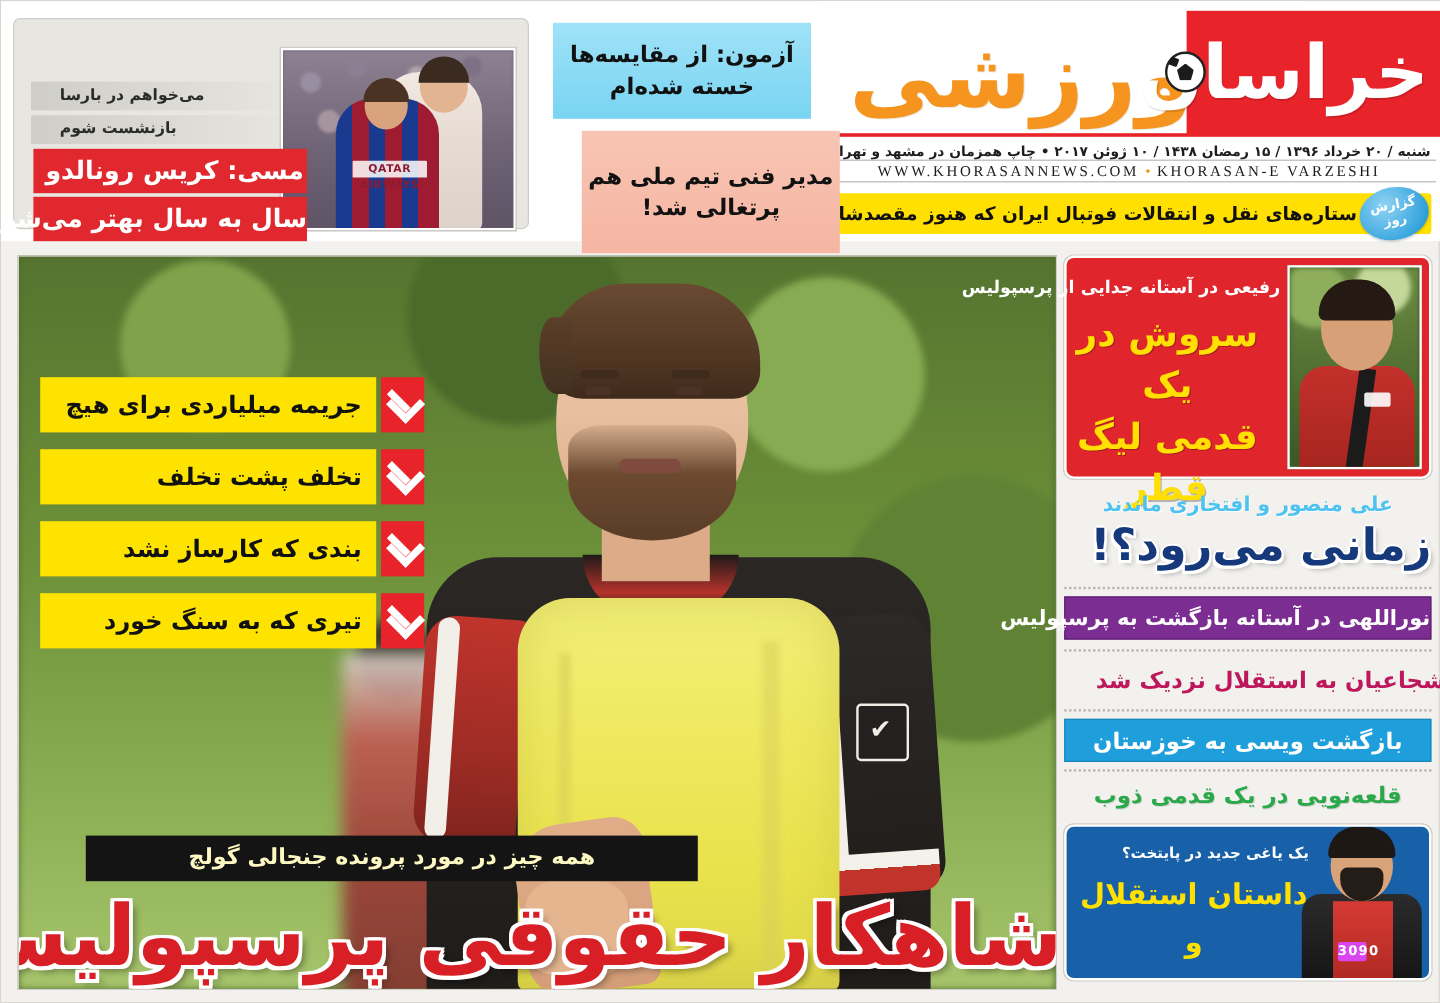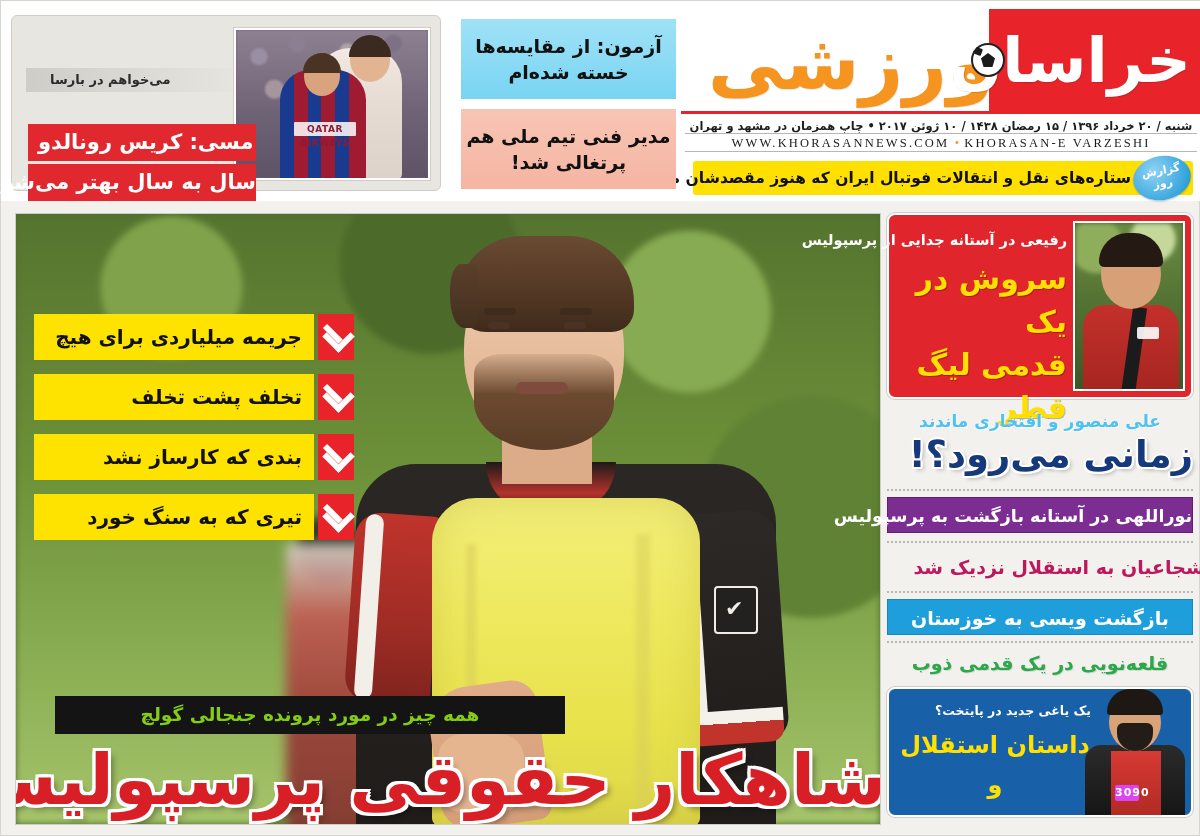--- a/index.html
+++ b/index.html
@@ -116,39 +116,39 @@
   }
 
   
   .boxblue{
     position:absolute; left:460px; top:18px; width:215px; height:80px;
     background:linear-gradient(180deg,#9fe2f7 0%,#79d4f2 100%);
     direction:rtl; text-align:center;
     display:flex; align-items:center; justify-content:center;
   }
   .boxpink{
-    position:absolute; left:460px; top:108px; width:215px; height:80px;
+    position:absolute; left:484px; top:108px; width:215px; height:102px;
     background:linear-gradient(180deg,#f8c5b4 0%,#f5b5a2 100%);
     direction:rtl; text-align:center;
     display:flex; align-items:center; justify-content:center;
   }
   .box2line{
     font-size:19px; font-weight:bold; color:#111; line-height:26px;
     letter-spacing:-.3px;
   }
 
   
   .msbox{
     position:absolute; left:10px; top:14px; width:430px; height:176px;
     background:#e8e6e1;
     border:1px solid #cfcdc8;
     border-radius:6px;
   }
   .ms-photo{
-    position:absolute; right:10px; top:12px; width:196px; height:152px;
+    position:absolute; right:10px; top:24px; width:196px; height:152px;
     background:#6d5f70; overflow:hidden; border:2px solid #fff;
     box-shadow:0 0 0 1px #cfcdc8;
   }
   .ms-crowd{
     position:absolute; inset:0;
     background:
       radial-gradient(circle at 12% 18%,#9a8ea2 0 8px,transparent 9px),
       radial-gradient(circle at 32% 10%,#8b7f94 0 7px,transparent 8px),
       radial-gradient(circle at 58% 14%,#b0a2ab 0 7px,transparent 8px),
       radial-gradient(circle at 82% 9%,#7e7186 0 8px,transparent 9px),
@@ -368,22 +368,22 @@
     transform:rotate(-45deg);
   }
   .bul-arrow:before{
     content:""; position:absolute; left:7px; top:9px;
     width:22px; height:6px; background:#fff;
     transform:rotate(45deg); transform-origin:left center;
   }
 
   
   .mk{
-    position:absolute; left:39px; top:482px; width:510px; height:38px;
-    background:#141414; direction:rtl; color:#84cc16;
+    position:absolute; left:56px; top:482px; width:510px; height:38px;
+    background:#141414; direction:rtl; color:#fef9c3;
     font-size:18.5px; font-weight:bold; line-height:38px;
     text-align:center; letter-spacing:.6px; white-space:nowrap;
   }
   .mh{
     position:absolute; left:-10px; top:520px; width:880px; height:92px;
     direction:rtl; text-align:center;
     font-size:70px; font-weight:bold; line-height:92px;
     color:#d81f26; white-space:nowrap; letter-spacing:-1px;
     text-shadow:
       3px 0 0 #fff, -3px 0 0 #fff, 0 3px 0 #fff, 0 -3px 0 #fff,
@@ -434,23 +434,23 @@
   .sv-plogo{
     position:absolute; left:62px; top:104px; width:22px; height:12px;
     background:#ffffff; border-radius:2px; opacity:.9;
   }
   .sv-kick{
     position:absolute; right:124px; left:8px; top:14px; height:22px;
     direction:rtl; color:#ffffff; font-size:14.5px; font-weight:bold;
     line-height:22px; text-align:right; white-space:nowrap;
   }
   .sv-head{
-    position:absolute; right:124px; left:6px; top:42px; height:130px;
+    position:absolute; right:140px; left:6px; top:42px; height:130px;
     direction:rtl; color:#ffe000; font-size:30px; font-weight:bold;
-    line-height:43px; 
+    line-height:43px; text-align:center;
     text-shadow:1px 1px 0 rgba(0,0,0,.25);
   }
 
   .zam-kick{
     position:absolute; left:0; top:196px; width:306px; height:24px;
     direction:rtl; text-align:center; color:#4fc3f0;
     font-size:17px; font-weight:bold; line-height:24px;
     white-space:nowrap;
     text-shadow:1px 1px 0 #ffffff;
   }
@@ -579,20 +579,21 @@
         <div class="ms-crowd"></div>
         <div class="ms-cr7"></div>
         <div class="ms-cr7head"></div>
         <div class="ms-cr7hair"></div>
         <div class="ms-messi"></div>
         <div class="ms-messihead"></div>
         <div class="ms-messihair"></div>
         <div class="ms-qatar">QATAR AIRWAYS</div>
       </div>
       <div class="ms-kick ms-kick1">می‌خواهم در بارسا</div>
+      <div class="ms-kick ms-kick2">بازنشست شوم</div>
       <div class="ms-red ms-red1">مسی: کریس رونالدو</div>
       <div class="ms-red ms-red2">سال به سال بهتر می‌شود</div>
     </div>
   </div>
 
   <div class="main-wrap">
 
     <div class="photo">
       <div class="photo-bg"></div>
       <div class="photo-blur-left2"></div>

